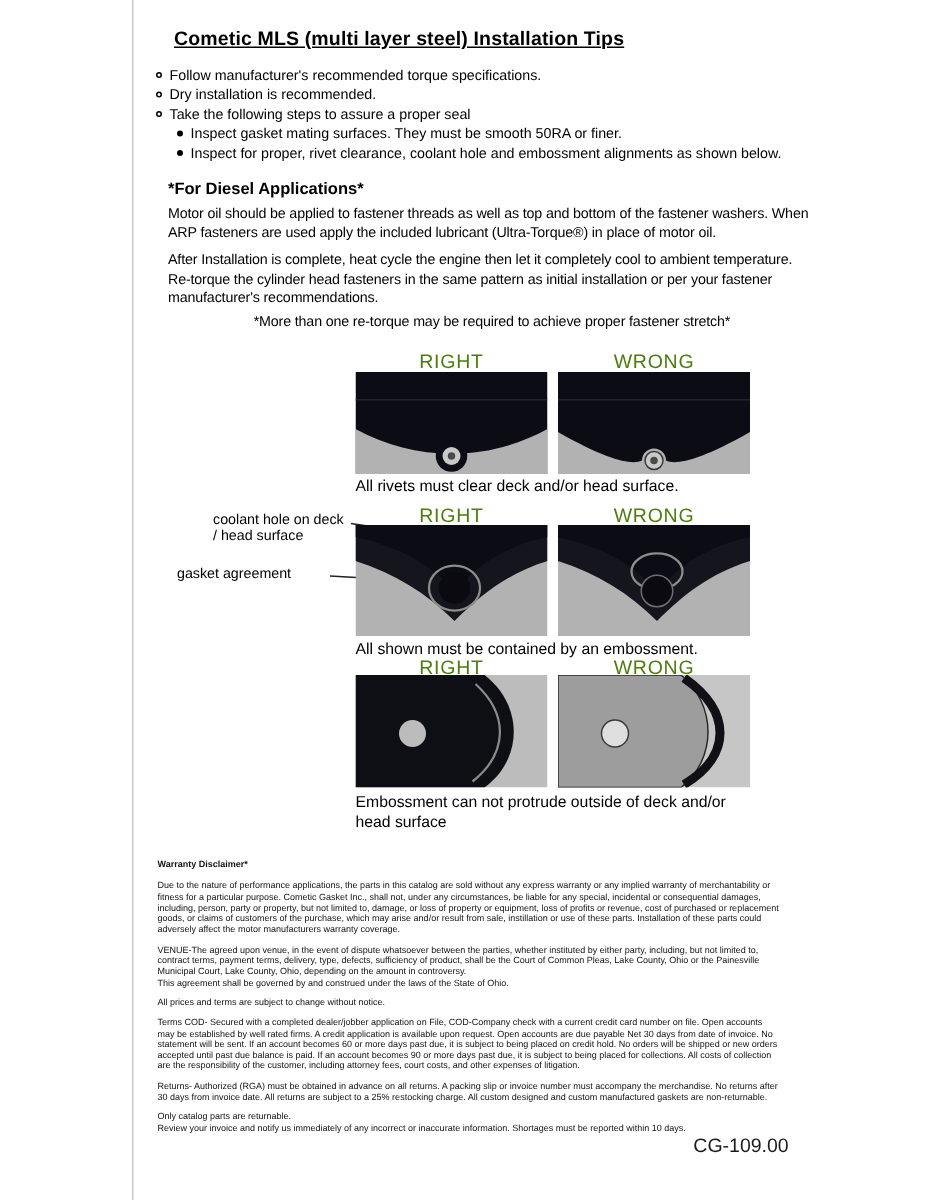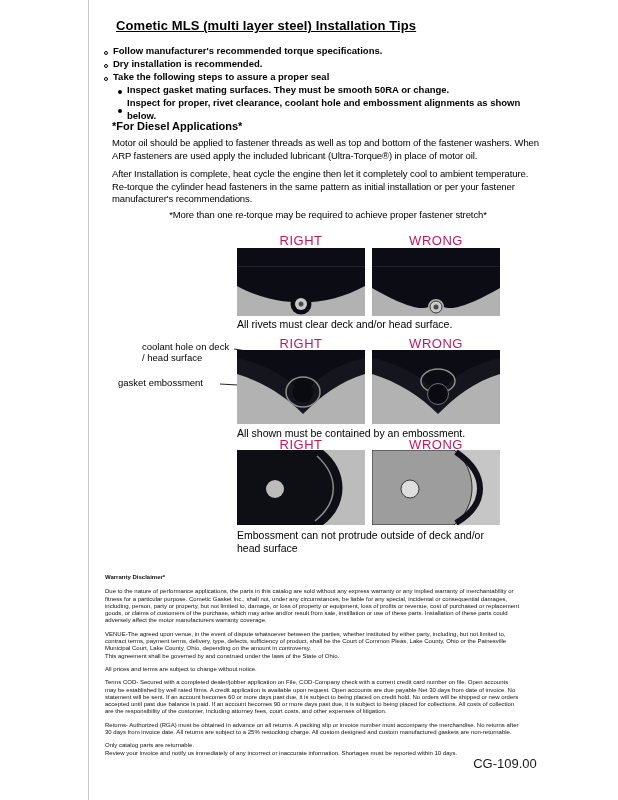--- a/index.html
+++ b/index.html
@@ -13,34 +13,34 @@
   }
   .left-rule { position:absolute; left:88px; top:0; width:1px; height:800px; background:#c9c9c9; }
 
   .title {
     position:absolute; left:116px; top:18px;
     font-size:13px; font-weight:bold; text-decoration:underline;
     letter-spacing:.1px;
   }
 
   .bullets { position:absolute; left:104px; top:44px; width:440px; list-style:none; }
-  .bullets li { display:flex; align-items:center; font-size:9.5px; line-height:13px;font-weight:bold; }
+  .bullets li { display:flex; align-items:flex-start; font-size:9.5px; line-height:13px; }
   .bullets li.sub { margin-left:14px; }
   .mk { flex:0 0 auto; width:4px; height:4px; border-radius:50%; margin:4px 5px 0 0; }
   .mk.open { border:1px solid #000; }
   .mk.fill { background:#000; }
 
   .diesel-heading { position:absolute; left:112px; top:120px; font-size:11px; font-weight:bold; }
   .para { position:absolute; left:112px; width:432px; font-size:9.5px; line-height:12.5px; letter-spacing:-0.1px; }
   #para1 { top:137px; }
   #para2 { top:168px; }
   #note  { top:209px;text-align:center; }
 
   .fig-headers { position:absolute; left:237px; width:263px; display:flex; }
-  .fig-headers .fh { width:128px; text-align:center; font-size:13px; color:#be185d; letter-spacing:.5px; }
+  .fig-headers .fh { width:128px; text-align:center; font-size:13px; color:#4d7c0f; letter-spacing:.5px; }
   .fig-headers .fh + .fh { margin-left:7px; }
   .fig-panels { position:absolute; left:237px; width:263px; display:flex; }
   .fig-panels svg + svg { margin-left:7px; }
   .fig-caption { position:absolute; left:237px; font-size:10.5px; line-height:13px; }
 
   #fig1-headers { top:233px; }
   #fig1-panels  { top:248px; }
   #fig1-caption { top:318px; }
 
   #fig2-headers { top:336px; }
@@ -54,21 +54,21 @@
   .annot { position:absolute; font-size:9.5px; line-height:11px; color:#000; }
   #annot-coolant { left:142px; top:341px; width:92px; }
   #annot-emboss  { left:118px; top:377px; width:100px; }
   #annot-lines   { position:absolute; left:200px; top:338px; pointer-events:none; }
 
   .legal { position:absolute; left:105px; top:574px; width:416px; font-size:6px; line-height:7.3px; color:#111; }
   .legal .lh { font-weight:bold; margin-bottom:7px; }
   .legal p { margin-bottom:6px; }
   .legal p.tight { margin-bottom:0; }
 
-  .doc-number { position:absolute; left:455px; top:756px; width:100px; text-align:center; font-size:13px; color:#1a1a1a; }
+  .doc-number { position:absolute; left:444px; top:756px; width:100px; text-align:center; font-size:13px; color:#1a1a1a; }
 </style>
 </head>
 <body>
 
 <div class="left-rule"></div>
 
 <h1 class="title">Cometic MLS (multi layer steel) Installation Tips</h1>
 
 <ul class="bullets">
   <li>
@@ -78,21 +78,21 @@
   <li>
       <span class="mk open"></span>
       <span>Dry installation is recommended.</span>
     </li>
   <li>
       <span class="mk open"></span>
       <span>Take the following steps to assure a proper seal</span>
     </li>
   <li class="sub">
       <span class="mk fill"></span>
-      <span>Inspect gasket mating surfaces.  They must be smooth 50RA or change.</span>
+      <span>Inspect gasket mating surfaces.  They must be smooth 50RA or finer.</span>
     </li>
   <li class="sub">
       <span class="mk fill"></span>
       <span>Inspect for proper, rivet clearance, coolant hole and embossment alignments as shown below.</span>
     </li>
 </ul>
 
 <h2 class="diesel-heading">*For Diesel Applications*</h2>
 <p class="para" id="para1">Motor oil should be applied to fastener threads as well as top and bottom of the fastener washers. When ARP fasteners are used apply the included lubricant (Ultra-Torque®) in place of motor oil.</p>
 <p class="para" id="para2">After Installation is complete, heat cycle the engine then let it completely cool to ambient temperature. Re-torque the cylinder head fasteners in the same pattern as initial installation or per your fastener manufacturer's recommendations.</p>
@@ -115,21 +115,21 @@
     <rect width="128" height="68" fill="#0c0c14"></rect>
     <rect y="18" width="128" height="1" fill="#23232e"></rect>
     <path d="M0,68 L0,40 C35,60 50,62 56,59 A8,8 0 0 1 72,59 C78,62 93,60 128,40 L128,68 Z" fill="#b2b2b2"></path>
     <circle cx="64" cy="59" r="6" fill="#c9c9c9" stroke="#3a3a3a" stroke-width="1"></circle>
     <circle cx="64" cy="59" r="2.5" fill="#4a4a4a"></circle>
   </svg>
 </div>
 <div class="fig-caption" id="fig1-caption">All rivets must clear deck and/or head surface.</div>
 
 <div class="annot" id="annot-coolant">coolant hole on deck / head surface</div>
-<div class="annot" id="annot-emboss">gasket embossment</div>
+<div class="annot" id="annot-emboss">gasket agreement</div>
 <svg id="annot-lines" width="110" height="60">
   <line x1="34" y1="11" x2="80" y2="18" stroke="#222" stroke-width="1"></line>
   <line x1="20" y1="46" x2="90" y2="50" stroke="#222" stroke-width="1"></line>
 </svg>
 <div class="fig-headers" id="fig2-headers">
   <div class="fh">RIGHT</div>
   <div class="fh">WRONG</div>
 </div>
 <div class="fig-panels" id="fig2-panels">
   <svg width="128" height="74">

